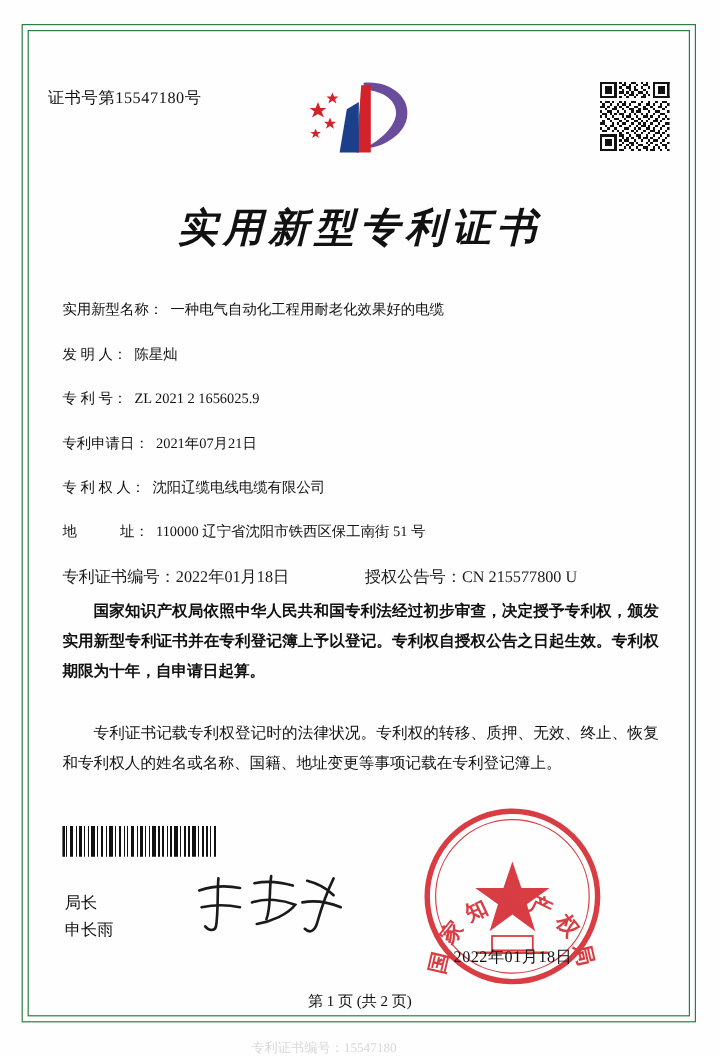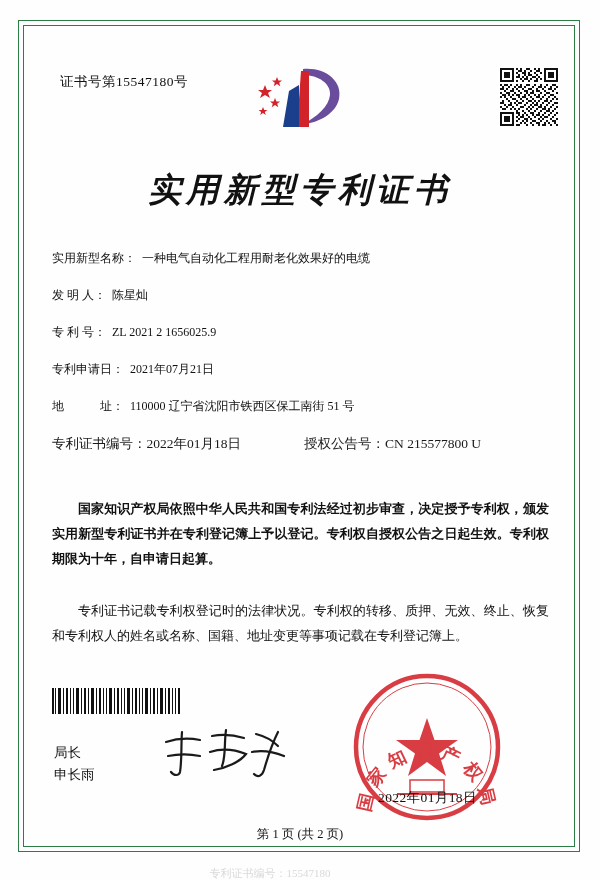--- a/index.html
+++ b/index.html
@@ -40,21 +40,20 @@
   }
 
   
   .cert-no {
     position: absolute;
     left: 40px; top: 73px;
     font-size: 13.5px;
     letter-spacing: 0.5px;
     color: #111;
     white-space: nowrap;
-    margin-left: 20px;
   }
 
   
   .logo {
     position: absolute;
     left: 253px; top: 65px;
     width: 92px; height: 70px;
   }
   
   .qr {
@@ -456,20 +455,23 @@
     <div class="field">
       <span class="lbl">发 明 人：</span><span class="val">陈星灿</span>
     </div>
     <div class="field">
       <span class="lbl">专 利 号：</span><span class="val">ZL 2021 2 1656025.9</span>
     </div>
     <div class="field">
       <span class="lbl">专利申请日：</span><span class="val">2021年07月21日</span>
     </div>
     <div class="field">
+      <span class="lbl">专 利 权 人：</span><span class="val">沈阳辽缆电线电缆有限公司</span>
+    </div>
+    <div class="field">
       <span class="lbl">地　　　址：</span><span class="val">110000 辽宁省沈阳市铁西区保工南街 51 号</span>
     </div>
     <div class="field-inline">
       <span class="lbl">专利证书编号：</span><span class="val">2022年01月18日</span>
       <span class="right-group">
         <span class="lbl">授权公告号：</span><span class="val">CN 215577800 U</span>
       </span>
     </div>
   </div>
 

